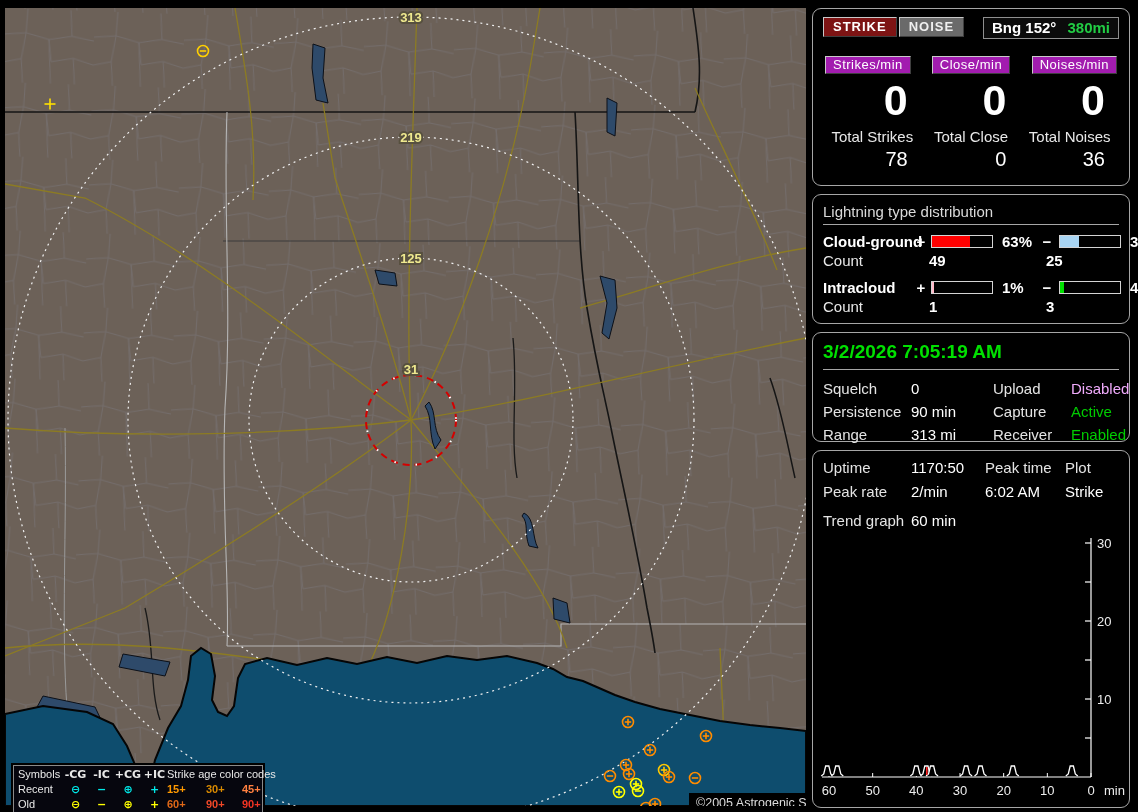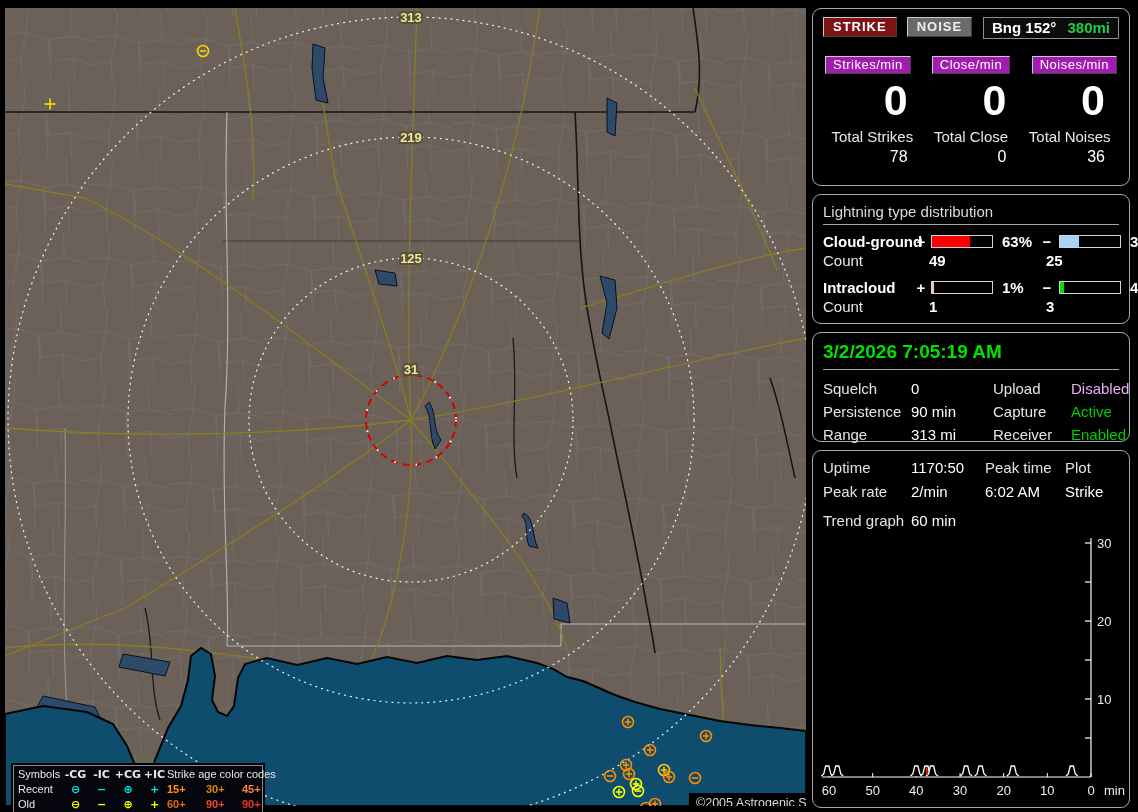--- a/index.html
+++ b/index.html
@@ -18,30 +18,30 @@
   .panel-box{left:812px;width:318px;background:#000;border:1px solid #a6a6a6;border-radius:9px;
     color:#e4e4e4;font-size:15px;box-sizing:border-box;padding:8px 10px;}
   #box-counters{top:8px;height:178px;}
   #box-dist{top:194px;height:130px;}
   #box-status{top:332px;height:110px;}
   #box-stats{top:450px;height:358px;}
   .btn-row{display:flex;align-items:flex-start;}
   .bevel-btn{display:inline-block;background:#6a6a6a;color:#fff;font-size:13px;font-weight:bold;
     padding:1px 9px 2px 9px;border:1px solid;border-color:#c9c9c9 #3f3f3f #3f3f3f #c9c9c9;letter-spacing:1px;}
   #strike-btn{background:#7d1414;}
-  #noise-btn{margin-left:10px;color:#efefef;}
+  #noise-btn{margin-left:2px;color:#efefef;}
   #bng-box{margin-left:auto;display:flex;justify-content:space-between;align-items:center;width:118px;
     background:#0b0b0b;border:1px solid #8f8f8f;padding:1px 8px 2px 8px;font-weight:bold;font-size:15px;color:#fff;white-space:nowrap;}
   .cnt-grid{display:grid;grid-template-columns:repeat(3,1fr);}
   .cnt-col{padding:0 2px;}
   .mini-lbl{display:inline-block;background:#a21caf;color:#fff;font-size:13px;padding:0px 7px 1px 7px;
     border:1px solid;border-color:#c9c9c9 #3f3f3f #3f3f3f #c9c9c9;letter-spacing:.5px;}
   .big-zero{font-size:43px;font-weight:bold;color:#fff;text-align:right;padding-right:14px;line-height:1.0;margin-top:5px;}
   .tot-lbl{text-align:center;font-size:15px;margin-top:6px;color:#e8e8e8;white-space:nowrap;}
-  .tot-val{text-align:right;padding-right:14px;font-size:16px;margin-top:3px;color:#fff;}
+  .tot-val{text-align:right;padding-right:14px;font-size:20px;margin-top:3px;color:#fff;}
   .sec-title{color:#dadada;border-bottom:1px solid #a6a6a6;padding-bottom:4px;margin-bottom:8px;}
   .dist-grid{display:grid;grid-template-columns:88px 20px 66px 38px 24px 66px auto;align-items:center;row-gap:2px;}
   .dist-name{font-weight:bold;color:#fff;white-space:nowrap;}
   .sign{font-weight:bold;color:#fff;text-align:center;}
   .bar{position:relative;width:60px;height:11px;border:1px solid #d4d4d4;background:#000;}
   .bar>div{position:absolute;left:0;top:0;bottom:0;}
   .pct{font-weight:bold;color:#fff;padding-left:5px;}
   .count-row{color:#e8e8e8;margin:2px 0 10px 0;}
   .count-val{font-weight:bold;color:#fff;}
   #datetime{font-size:19px;font-weight:bold;color:#00e000;border-bottom:1px solid #a6a6a6;

